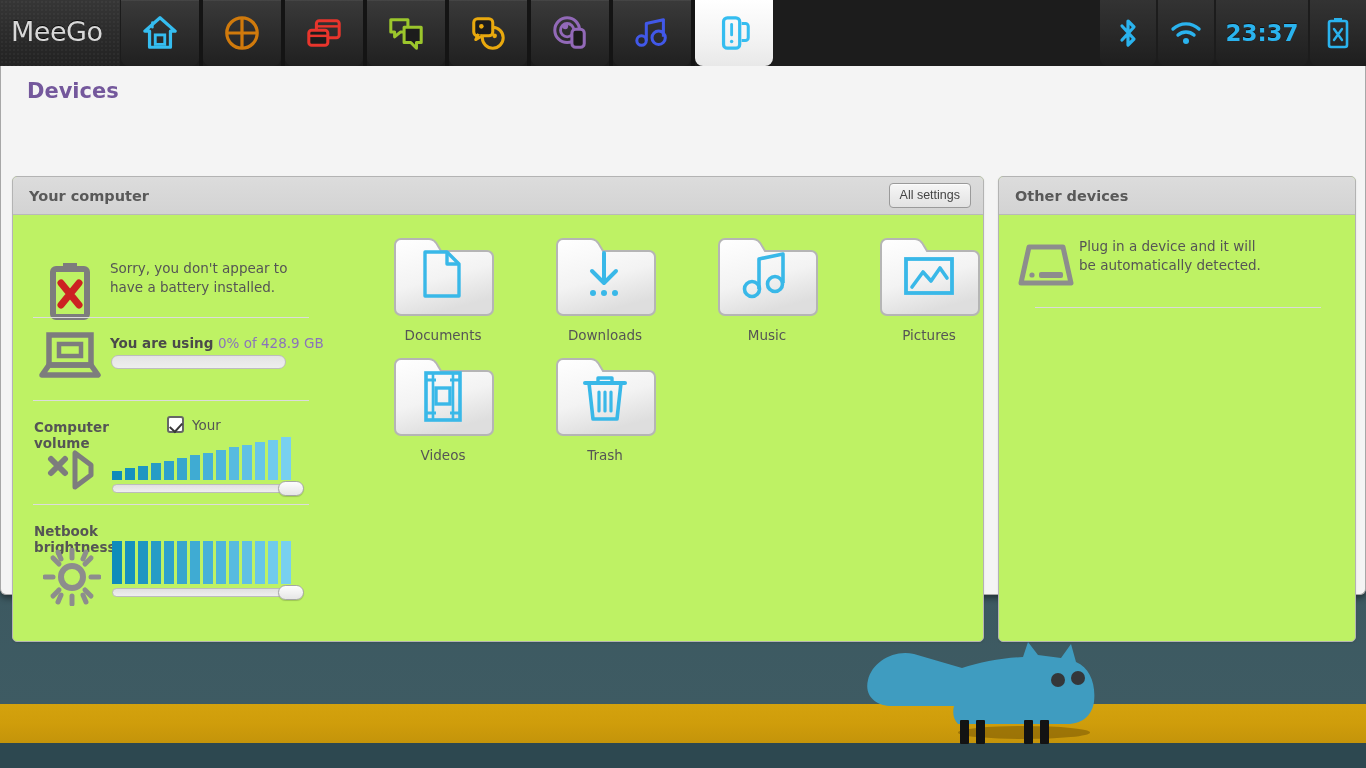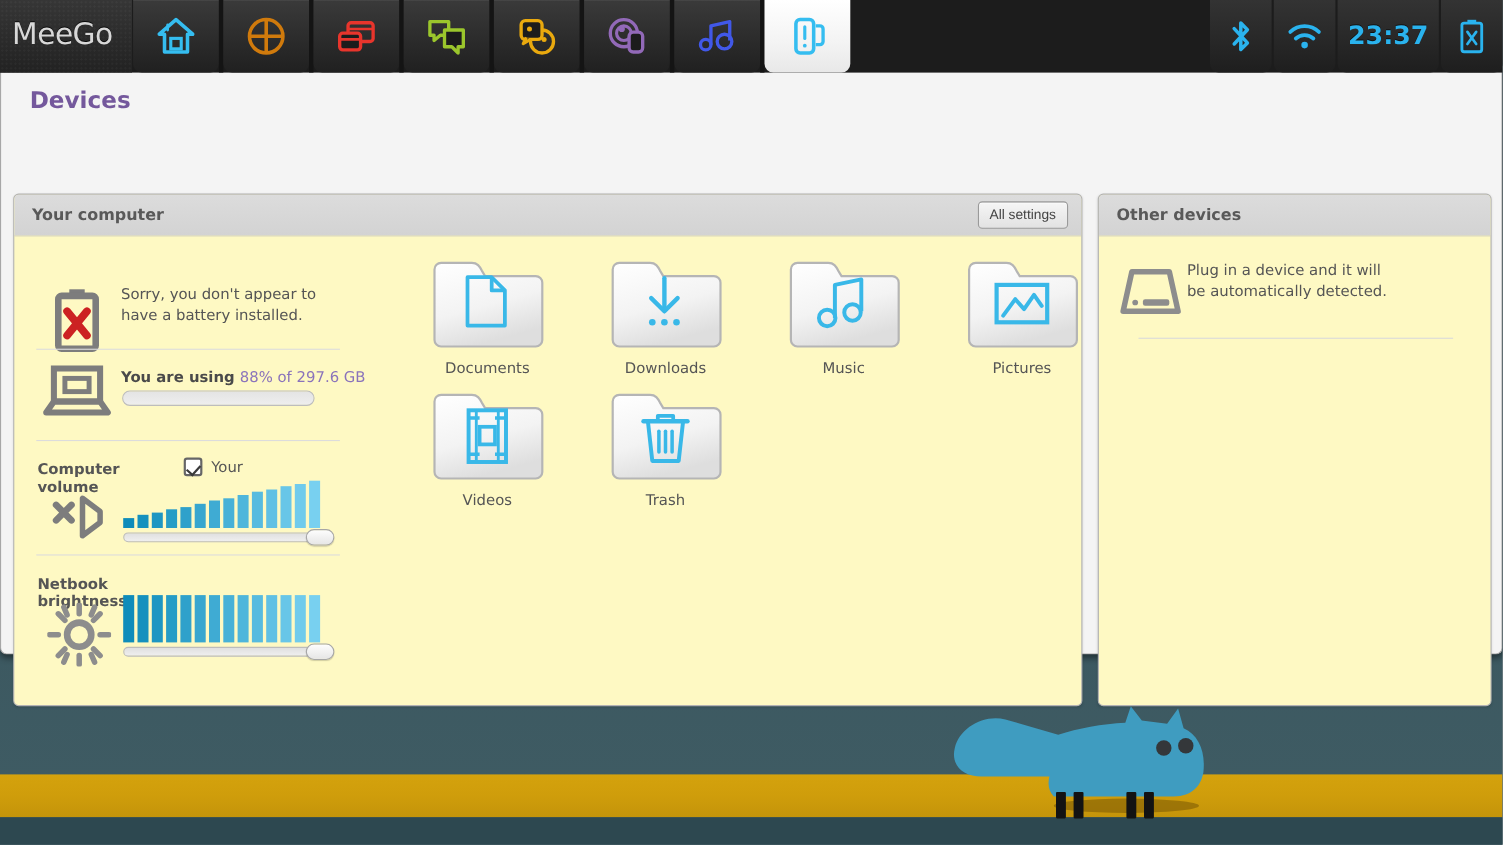--- a/index.html
+++ b/index.html
@@ -96,21 +96,21 @@
     z-index: 10;
   }
   #page-title {
     position: absolute; left: 26px; top: 19px;
     font-size: 21px; font-weight: 700; color: #74589c; text-align: center;
   }
 
   
   .panel {
     position: absolute;
-    background: #fef9c3;
+    background: #bef264;
     border: 1px solid #b3b3b3;
     border-radius: 5px;
     box-shadow: 0 1px 2px rgba(0,0,0,0.10);
   }
   .panel-head {
     height: 38px;
     background: linear-gradient(180deg, #dcdcdc 0%, #d3d3d3 100%);
     border-bottom: 1px solid #b9b9b9;
     border-radius: 4px 4px 0 0;
     display: flex; align-items: center;
@@ -256,21 +256,21 @@
 
       <div class="rule" style="top:102px;"></div>
 
       <div id="disk-block">
         <svg style="position:absolute;left:26px;top:-4px;" width="62" height="50" viewBox="0 0 62 50">
           <path d="M10 4 h42 v30 h-42 z" fill="none" stroke="#7d7d7d" stroke-width="5.5"></path>
           <rect x="20" y="13" width="22" height="12" fill="none" stroke="#7d7d7d" stroke-width="4.5"></rect>
           <path d="M3 44 L10 34 h42 l7 10 z" fill="none" stroke="#7d7d7d" stroke-width="5.5" stroke-linejoin="round"></path>
         </svg>
         <div id="disk-usage-text">
-          <span class="lead">You are using </span><span class="val">88% of 297.6 GB</span>
+          <span class="lead">You are using </span><span class="val">0% of 428.9 GB</span>
         </div>
         <div id="disk-bar"></div>
       </div>
 
       <div class="rule" style="top:185px;"></div>
 
       <div id="vol-block">
         <span class="blk-label" style="position:absolute;left:21px;top:1px;">Computer volume</span>
         <div id="mute-row" style="left:154px;top:-2px;">
           <div class="checkbox"></div>

